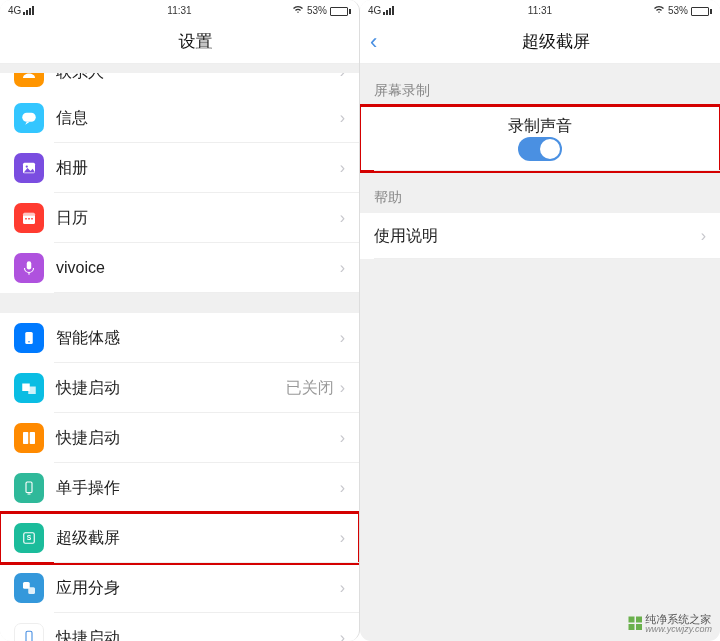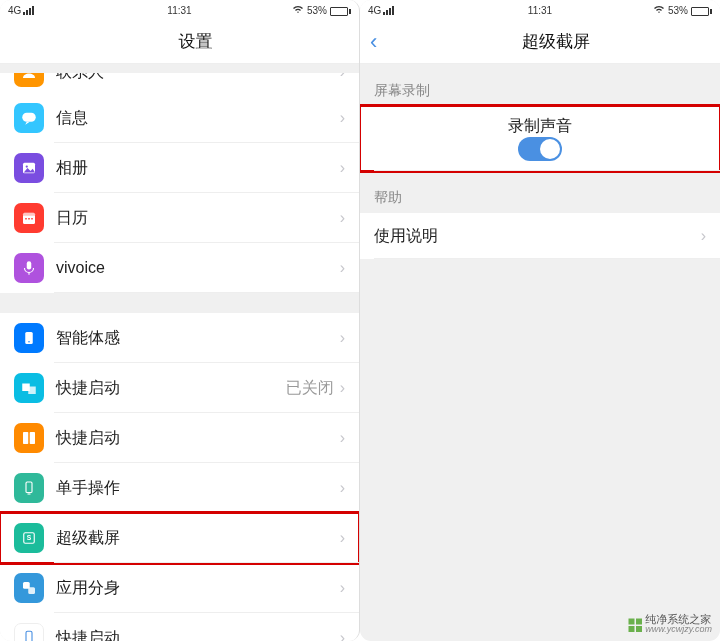--- a/index.html
+++ b/index.html
@@ -28,21 +28,21 @@
     .item-icon { width: 30px; height: 30px; border-radius: 7px; margin-right: 12px; display: flex; align-items: center; justify-content: center; flex-shrink: 0; }
     .item-label { flex: 1; font-size: 16px; color: #222; }
     .item-right { font-size: 16px; color: #999; margin-right: 6px; margin-left: 6px; }
     .chevron { color: #c7c7cc; font-size: 16px; }
     .gap { height: 20px; background: #f0f0f0; }
     .gap-small { height: 9px; background: #f0f0f0; }
     .highlight { outline: 3px solid #d40000; outline-offset: -1px; position: relative; z-index: 2; }
     .toggle { width: 44px; height: 24px; border-radius: 12px; background: #4a90e2; position: relative; }
     .toggle::after { content: ''; position: absolute; right: 2px; top: 2px; width: 20px; height: 20px; background: #fff; border-radius: 50%; }
     .icon-svg { width: 18px; height: 18px; }
-    .watermark { position: absolute; right: 8px; bottom: 6px; display: flex; align-items: flex-end; font-size: 11px; color: #555; z-index: 10; background: rgba(255,255,255,0); }
+    .watermark { position: absolute; right: 8px; bottom: 6px; display: flex; align-items: center; font-size: 11px; color: #555; z-index: 10; background: rgba(255,255,255,0); }
     .wm-logo { width: 18px; height: 18px; }
     .wm-text { line-height: 1.1; }
     .wm-url { font-size: 9px; color: #888; font-style: italic; }
     .partial-top { height: 20px; overflow: hidden; }
     .partial-top .list-item { margin-top: -26px; }
     
     .bg-orange{background:#ff9500}.bg-cyan{background:#33c6ff}.bg-purple{background:#7a4de0}.bg-red{background:#ff3b30}.bg-violet{background:#af52de}.bg-blue{background:#007aff}.bg-orange2{background:#ff8a00}.bg-teal{background:#2fb99a}.bg-teal2{background:#1bbc9b}.bg-blue2{background:#3498db}.bg-white{background:#fff;border:1px solid #eee}
   </style>
 </head>
 <body>

